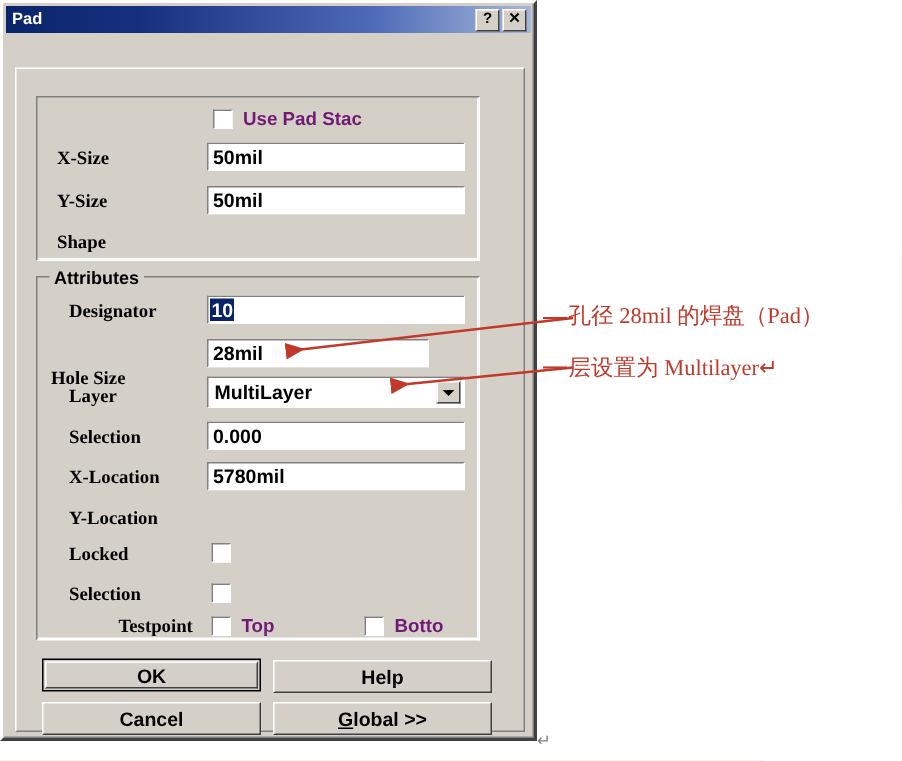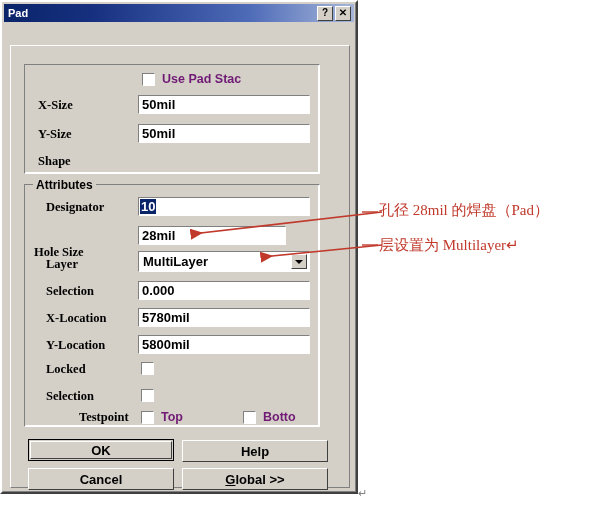--- a/index.html
+++ b/index.html
@@ -420,21 +420,20 @@
   <div class="textbox" style="position:absolute; left:136px; top:279px; width:172px;">0.000</div>
 
   <div class="row" style="left:44px; top:309px;">
     <span class="field-label">X-Location</span>
   </div>
   <div class="textbox" style="position:absolute; left:136px; top:306px; width:172px;">5780mil</div>
 
   <div class="row" style="left:44px; top:336px;">
     <span class="field-label">Y-Location</span>
   </div>
-  <div class="textbox" style="position:absolute; left:136px; top:333px; width:172px;">5800mil</div>
 
   <div class="row" style="left:44px; top:360px;">
     <span class="field-label">Locked</span>
   </div>
   <span class="checkbox" style="position:absolute; left:139px; top:360px;"></span>
 
   <div class="row" style="left:44px; top:387px;">
     <span class="field-label">Selection</span>
   </div>
   <span class="checkbox" style="position:absolute; left:139px; top:387px;"></span>

